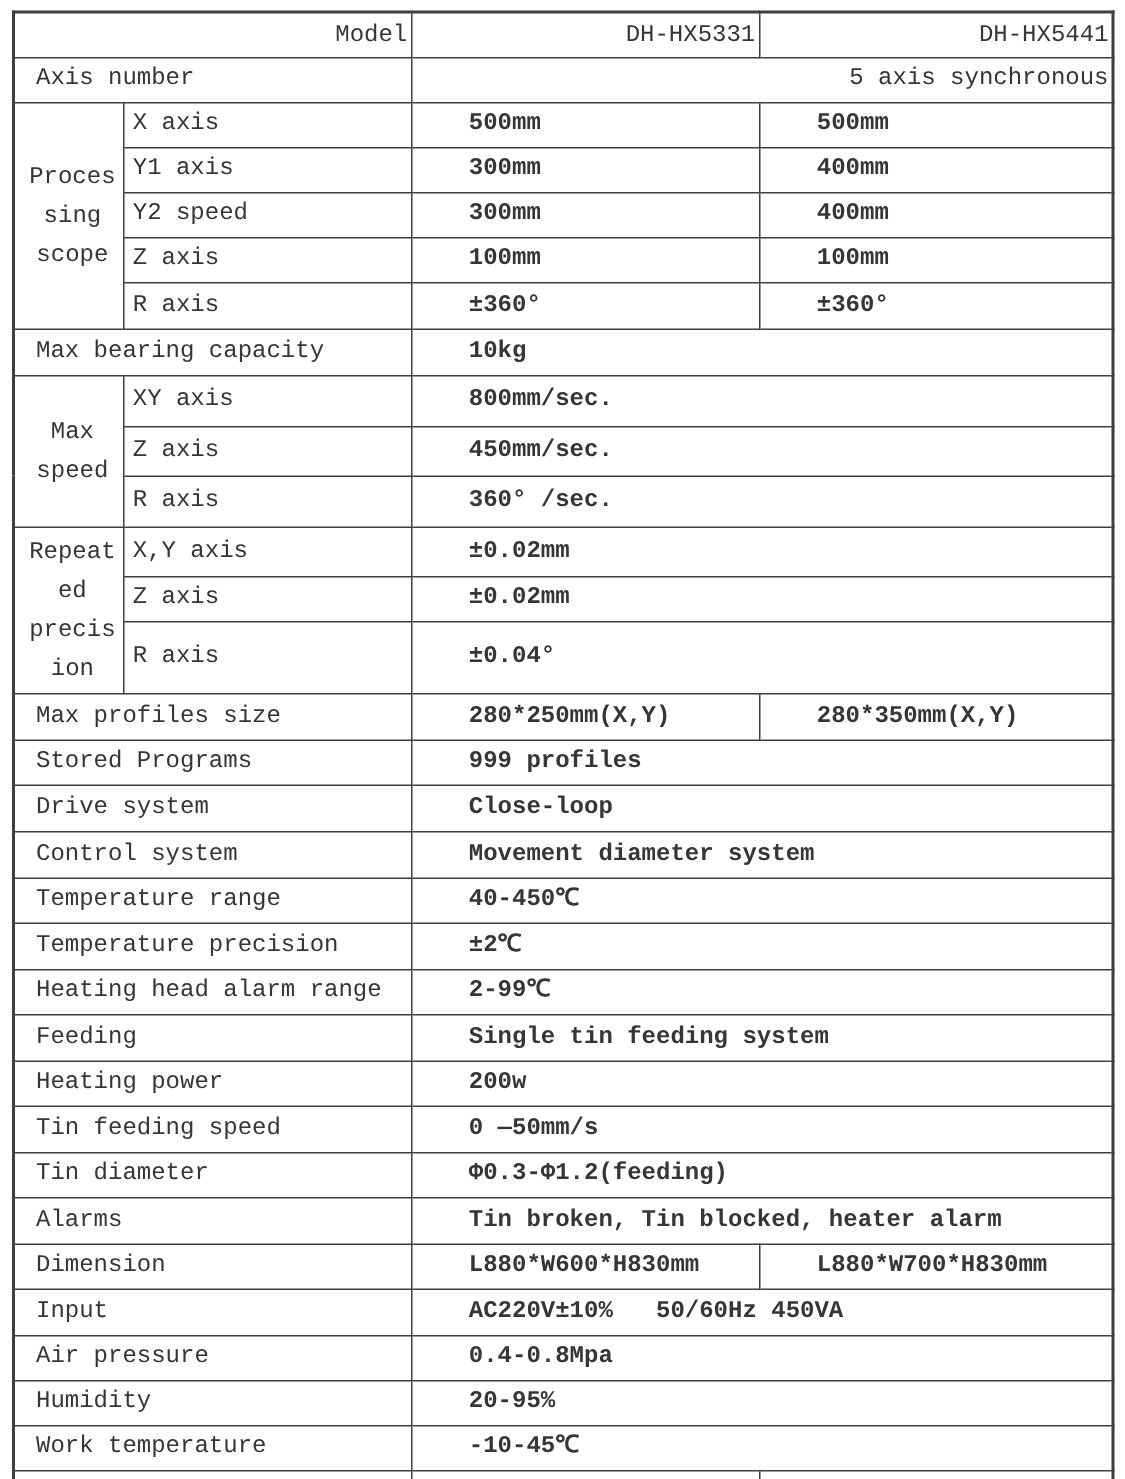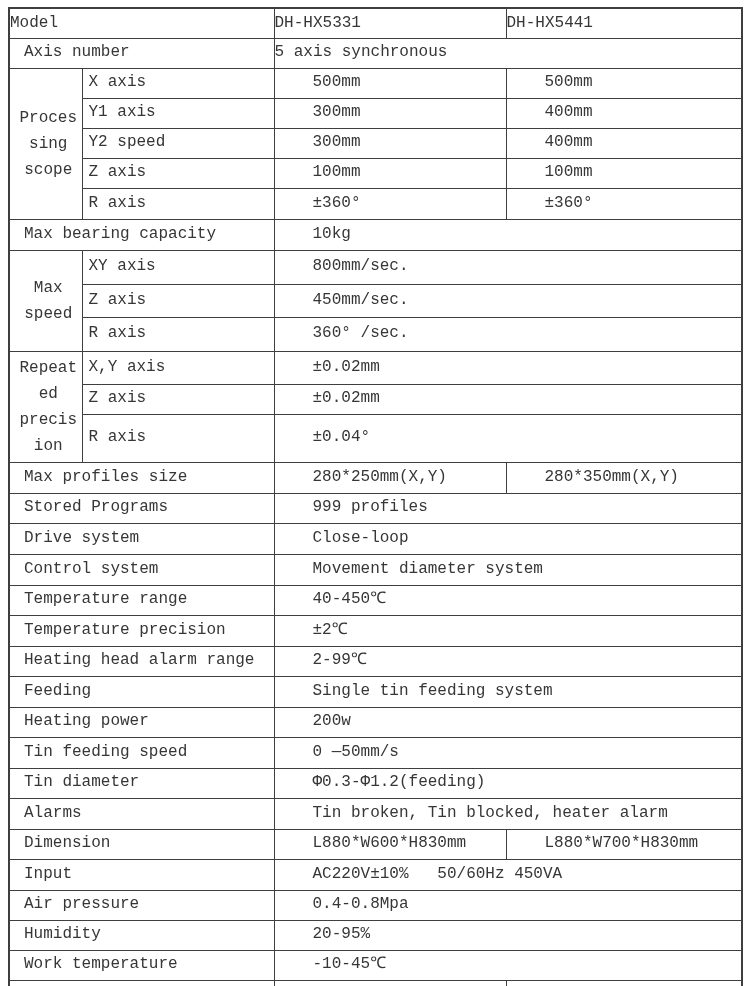--- a/index.html
+++ b/index.html
@@ -16,22 +16,22 @@
     border:1px solid #3f3f3f;padding:0 2px 0 14px;overflow:hidden;
     white-space:pre;vertical-align:middle;line-height:1.2;
   }
   col.g{width:73px}col.s{width:192px}col.v1{width:232px}col.v2{width:236px}
   tr{height:30px}
   tr.t31{height:31px}
   tr.t33{height:33px}
   tr.t34{height:34px}
   tr.t48{height:48px}
   tr.tpartial{height:14px}
-  td.center{text-align:left;padding-left:0;}
-  td.val{padding-left:38px;}
+  td.center{text-align:right;padding-left:0;}
+  td.val{padding-left:38px;font-weight:bold;}
   td.sub{padding-left:6px;}
   td.grp{padding:0 2px 0 7px;white-space:pre-line;line-height:26px;vertical-align:middle;text-align:center;}
 </style>
 </head>
 <body>
 
 <div class="wrap">
 <table class="spec">
   <colgroup>
     <col class="g">

